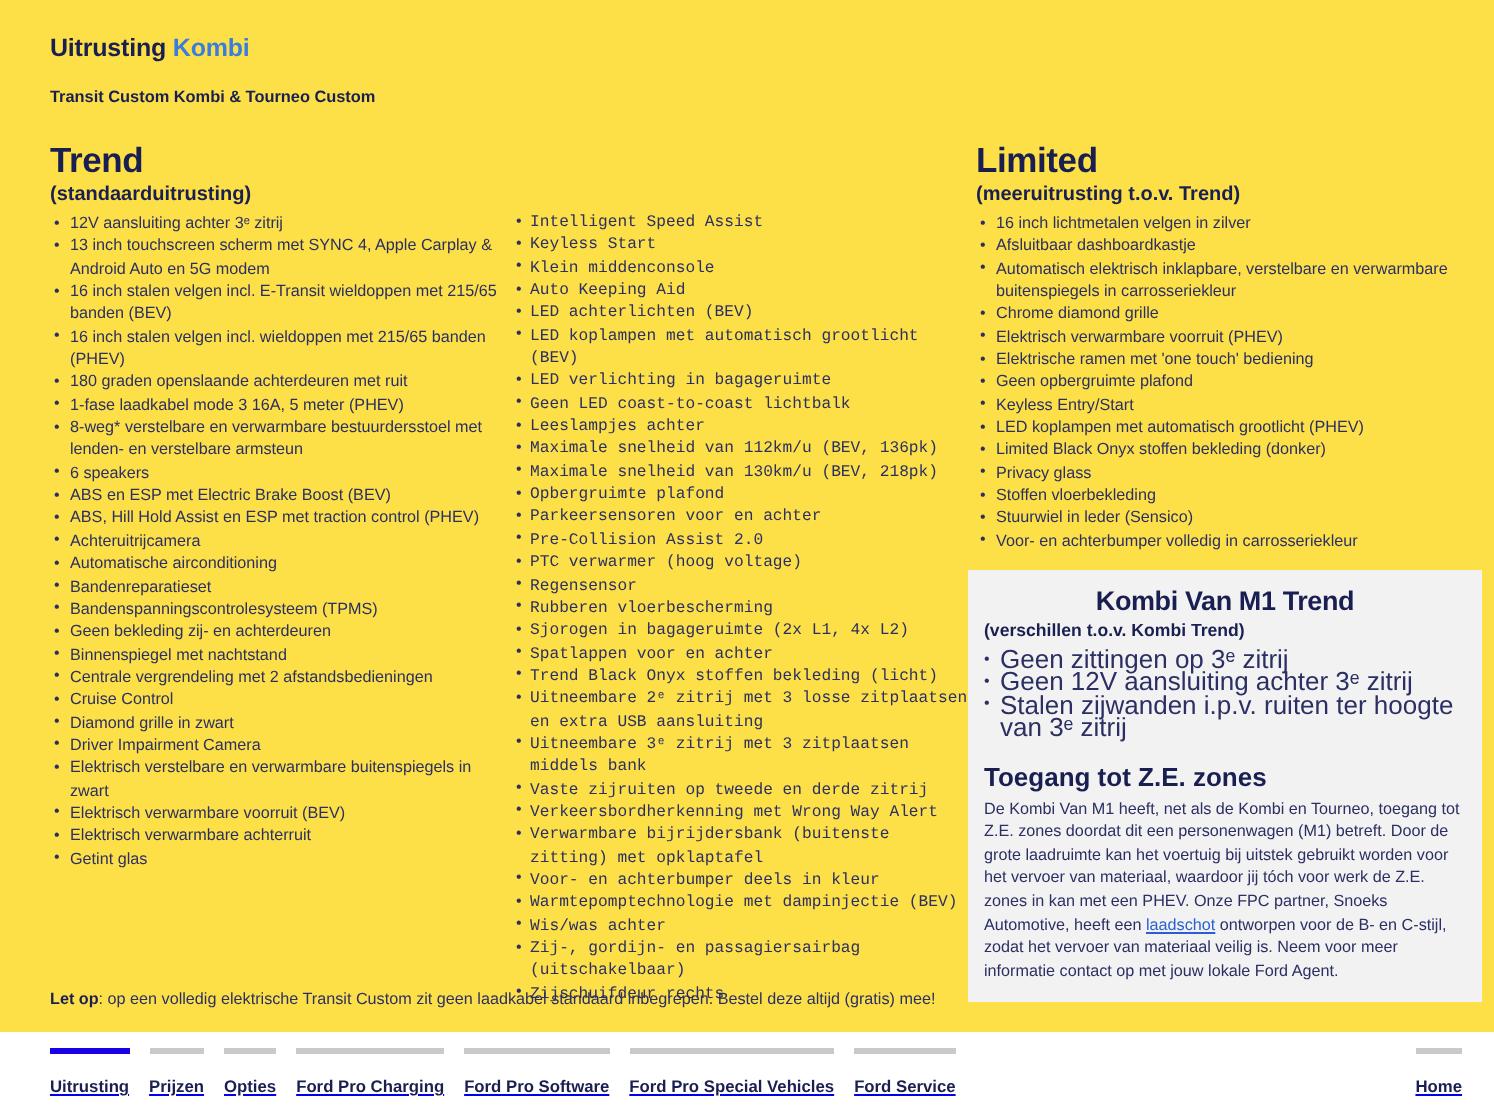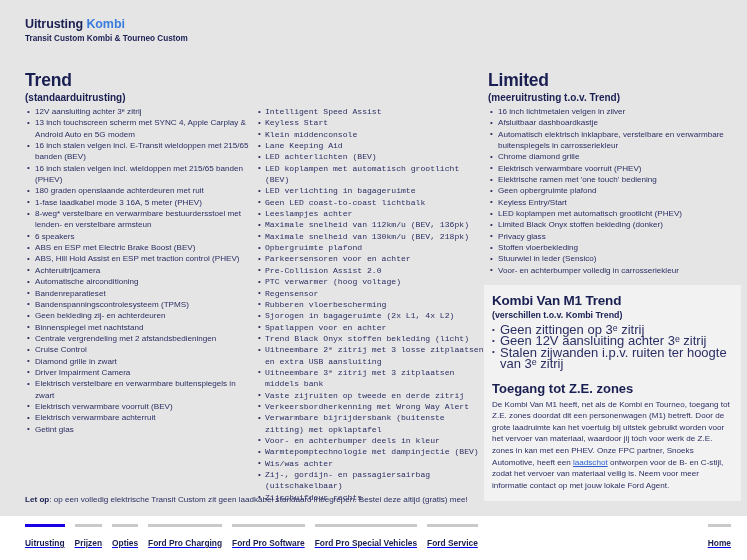--- a/index.html
+++ b/index.html
@@ -7,21 +7,21 @@
     margin: 0; padding: 0;
     width: 747px; height: 560px;
     background: #ffffff;
     font-family: "Liberation Sans", sans-serif;
     color: #1a1f52;
     overflow: hidden;
   }
   .page {
     position: relative;
     width: 747px; height: 560px;
-    background: #e5e5e5;
+    background: #fde047;
   }
 
   
   .header {
     position: absolute;
     left: 25px; top: 17px;
   }
   .header-title {
     font-size: 12.5px;
     font-weight: bold;
@@ -29,21 +29,21 @@
     color: #1a1f52;
     line-height: 15px;
     white-space: nowrap;
   }
   .header-title .accent { color: #3a7ddc; }
   .header-sub {
     font-size: 8.2px;
     font-weight: bold;
     color: #1a1f52;
     line-height: 11px;
-    margin-top: 1px;
+    margin-top: 11px;
     white-space: nowrap;
   }
 
   
   .sec-title {
     font-size: 17.5px;
     font-weight: bold;
     color: #1a1f52;
     line-height: 20px;
     letter-spacing: -0.2px;
@@ -93,20 +93,21 @@
     width: 257px;
     background: #f2f2f2;
     padding: 8px 8px 10px 8px;
   }
   .m1-title {
     font-size: 13.5px;
     font-weight: bold;
     color: #1a1f52;
     line-height: 16px;
     letter-spacing: -0.2px;
+    text-align: center;
   }
   .m1-sub {
     font-size: 8.8px;
     font-weight: bold;
     color: #1a1f52;
     line-height: 12px;
     margin-top: 0px;
     margin-bottom: 3px;
   }
   .m1-panel ul.feat li { font-size: 13px; line-height: 11.4px; }
@@ -217,21 +218,21 @@
       <li>Elektrisch verstelbare en verwarmbare buitenspiegels in zwart</li>
       <li>Elektrisch verwarmbare voorruit (BEV)</li>
       <li>Elektrisch verwarmbare achterruit</li>
       <li>Getint glas</li>
     </ul>
 
   <ul class="feat trend-col-b" id="trend-col-b">
       <li>Intelligent Speed Assist</li>
       <li>Keyless Start</li>
       <li>Klein middenconsole</li>
-      <li>Lane Keeping Aid</li>
+      <li>Auto Keeping Aid</li>
       <li>LED achterlichten (BEV)</li>
       <li>LED koplampen met automatisch grootlicht (BEV)</li>
       <li>LED verlichting in bagageruimte</li>
       <li>Geen LED coast-to-coast lichtbalk</li>
       <li>Leeslampjes achter</li>
       <li>Maximale snelheid van 112km/u (BEV, 136pk)</li>
       <li>Maximale snelheid van 130km/u (BEV, 218pk)</li>
       <li>Opbergruimte plafond</li>
       <li>Parkeersensoren voor en achter</li>
       <li>Pre-Collision Assist 2.0</li>

